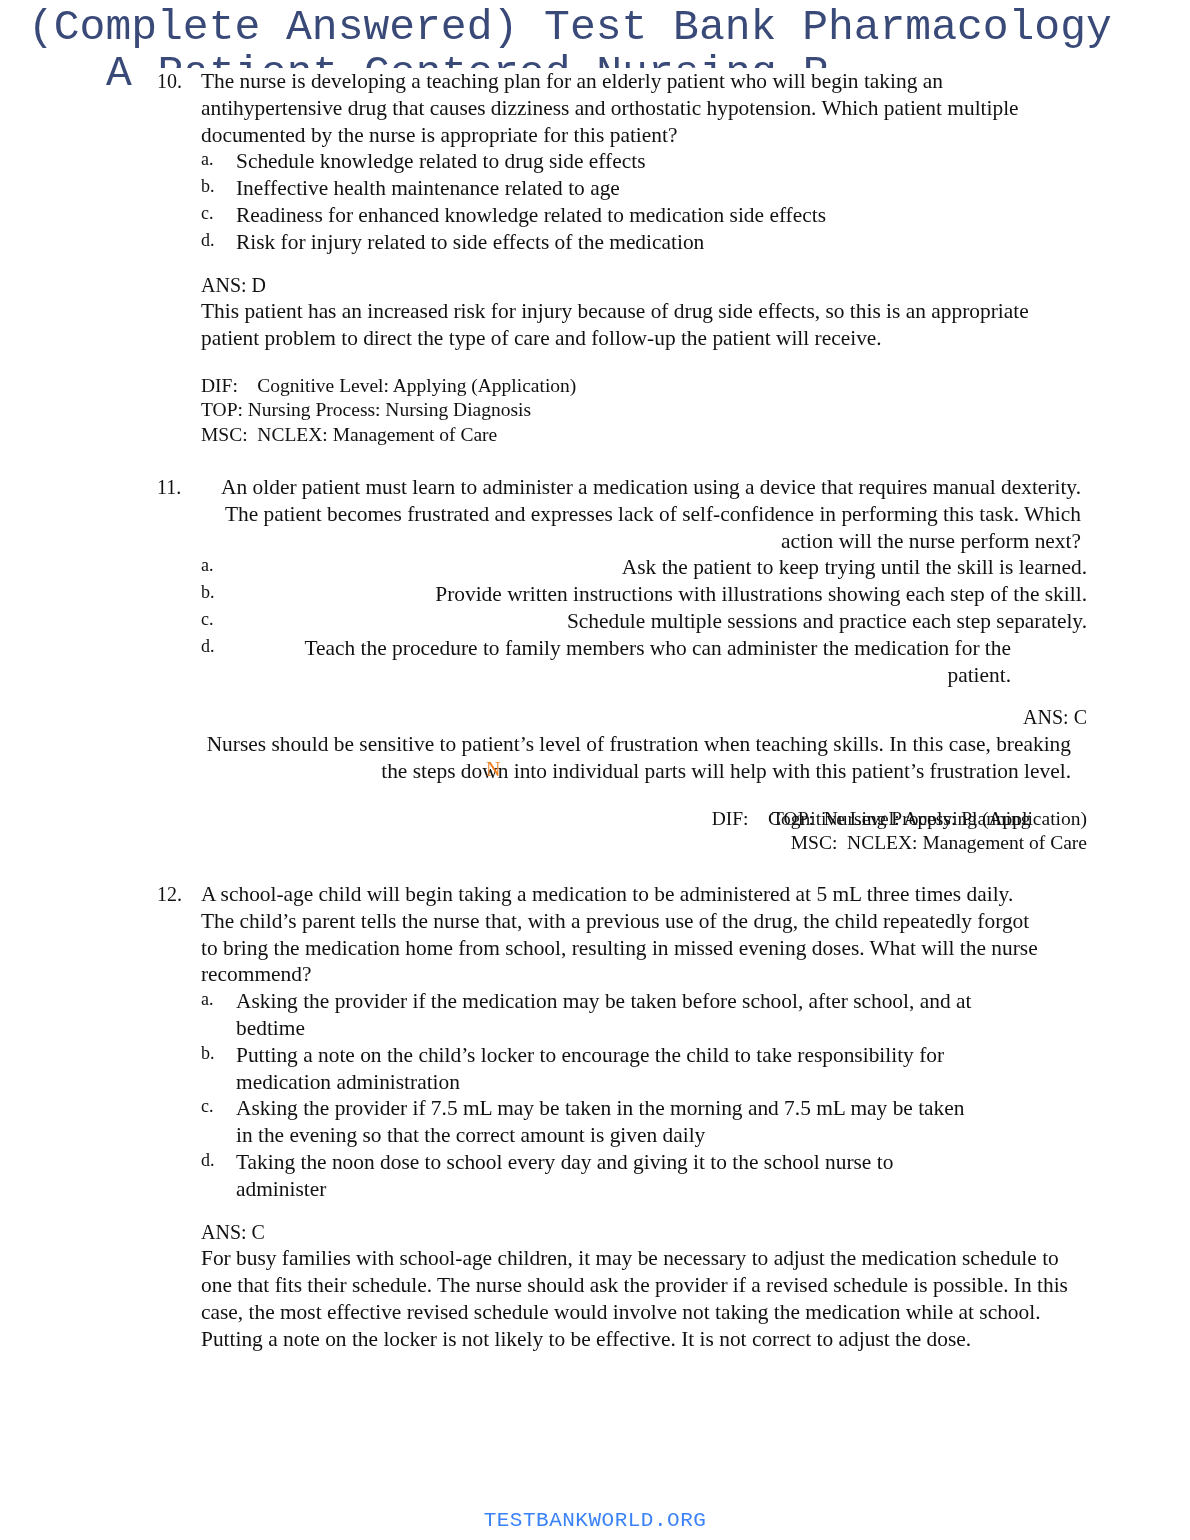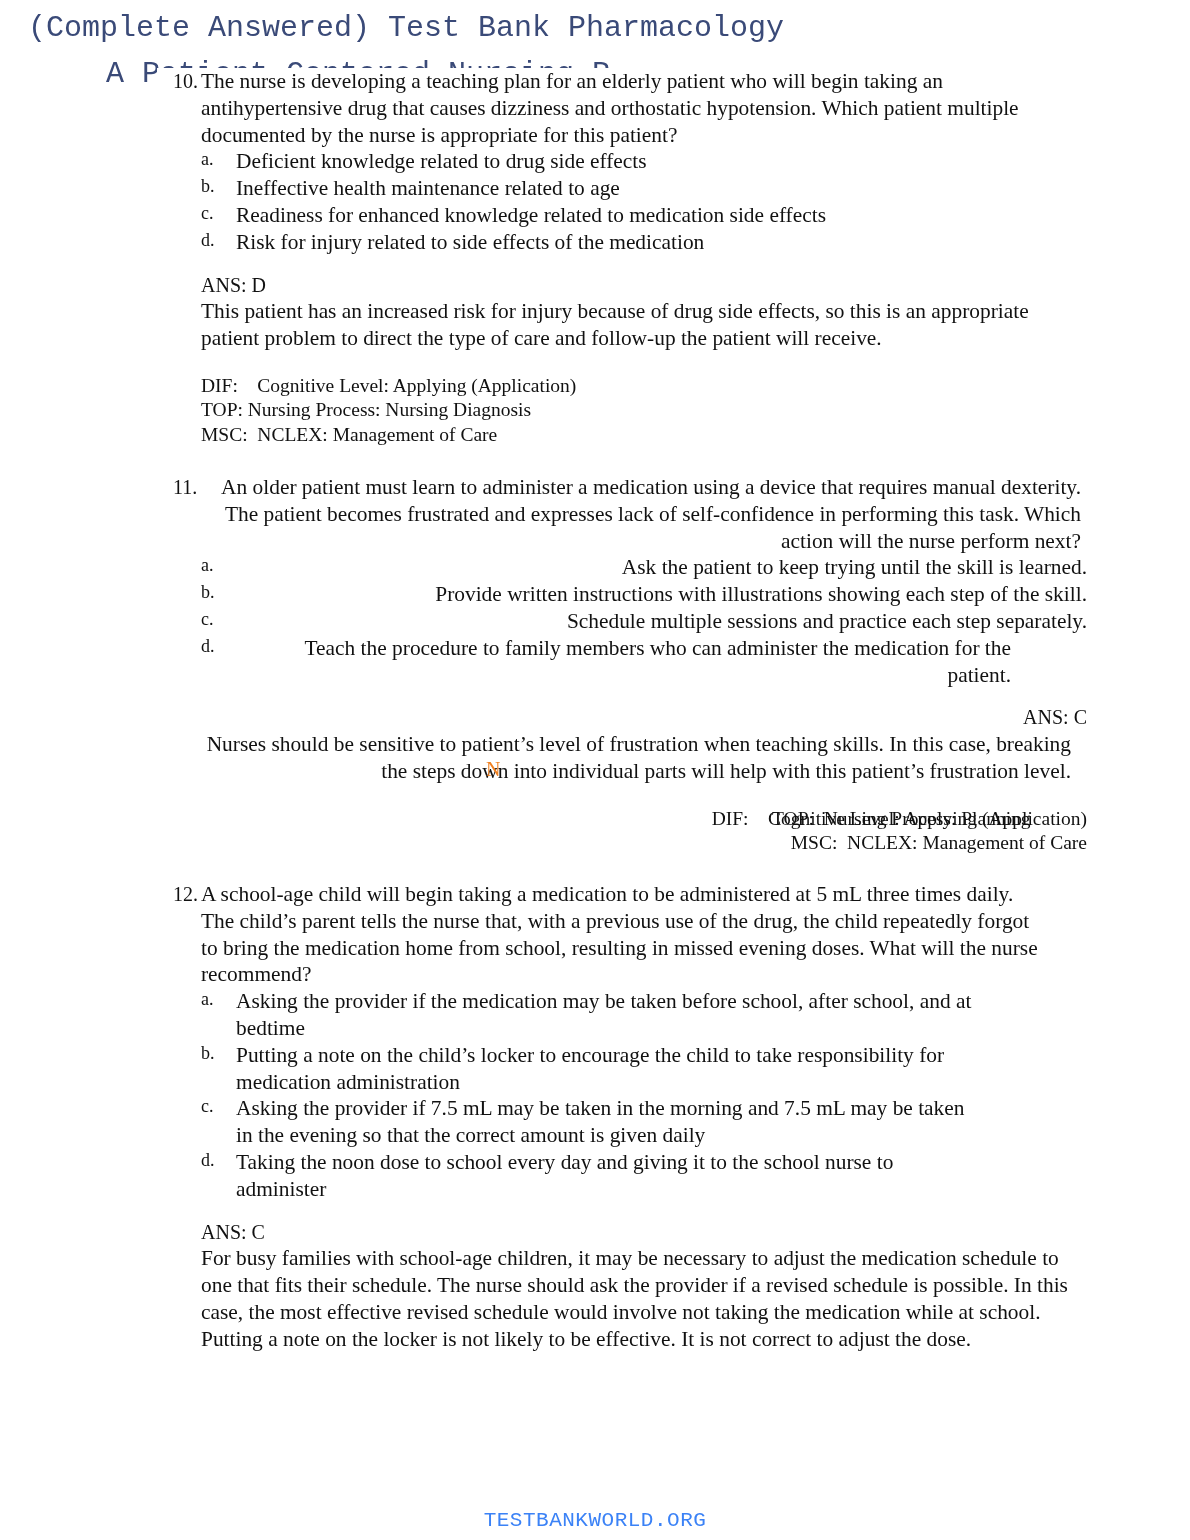--- a/index.html
+++ b/index.html
@@ -1,21 +1,21 @@
 <!DOCTYPE html>
 <html><head>
 <meta charset="utf-8">
 <style>
   html, body { margin:0; padding:0; background:#ffffff; }
   body { width:1190px; height:1540px; position:relative; overflow:hidden; font-family:"Liberation Serif", serif; color:#111; }
-  .header { position:absolute; left:28px; top:8px; font-family:"Liberation Mono", monospace; color:#3a4a78; font-size:30px; line-height:40px; white-space:nowrap; }
+  .header { position:absolute; left:28px; top:8px; font-family:"Liberation Mono", monospace; color:#3a4a78; font-size:43px; line-height:40px; white-space:nowrap; }
   .header .l2 { position:absolute; left:78px; top:46px; }
   .content { position:absolute; left:0; top:0; width:1190px; }
   .q { position:absolute; left:157px; width:930px; font-size:21.4px; line-height:26.8px; }
-  .qnum { position:absolute; left:16px; top:0; font-size:20px; }
+  .qnum { position:absolute; left:0; top:0; font-size:20px; }
   .stem { margin-left:44px; }
   .opt { position:relative; margin-left:44px; padding-left:35px; }
   .opt .lt { position:absolute; left:0; top:-2px; font-size:18px; }
   .ans { margin-left:44px; margin-top:16px; font-size:20px; }
   .rat { margin-left:44px; }
   .meta { margin-left:44px; margin-top:22px; font-size:19.5px; line-height:24.5px; position:relative; }
   .meta .right { position:absolute; left:571px; top:0; }
   .mark { position:absolute; color:#f08020; font-size:20px; }
   .footer { position:absolute; left:0; width:1190px; top:1509px; text-align:center; font-family:"Liberation Mono", monospace; font-size:21px; color:#3b82f6; letter-spacing:0.5px; }
   .bgwhite { background:#fff; }
@@ -26,21 +26,21 @@
 <div class="header">
   <div>(Complete Answered) Test Bank Pharmacology</div>
   <div class="l2">A Patient-Centered Nursing P</div>
 </div>
 
 <div class="content">
 
   <div class="q bgwhite" style="top:68px;">
     <span class="qnum">10.</span>
     <div class="stem" style="width:830px;">The nurse is developing a teaching plan for an elderly patient who will begin taking an antihypertensive drug that causes dizziness and orthostatic hypotension. Which patient multiple documented by the nurse is appropriate for this patient?</div>
-    <div class="opt"><span class="lt">a.</span><span>Deficient knowledge related to drug side effects</span></div>
+    <div class="opt"><span class="lt">a.</span><span>Schedule knowledge related to drug side effects</span></div>
     <div class="opt"><span class="lt">b.</span><span>Ineffective health maintenance related to age</span></div>
     <div class="opt"><span class="lt">c.</span><span>Readiness for enhanced knowledge related to medication side effects</span></div>
     <div class="opt"><span class="lt">d.</span><span>Risk for injury related to side effects of the medication</span></div>
     <div class="ans">ANS: D</div>
     <div class="rat" style="width:870px;">This patient has an increased risk for injury because of drug side effects, so this is an appropriate patient problem to direct the type of care and follow-up the patient will receive.</div>
     <div class="meta">
       <div style="white-space:pre;">DIF:    Cognitive Level: Applying (Application)</div>
       <div>TOP: Nursing Process: Nursing Diagnosis</div>
       <div style="white-space:pre;">MSC:  NCLEX: Management of Care</div>
     </div>

